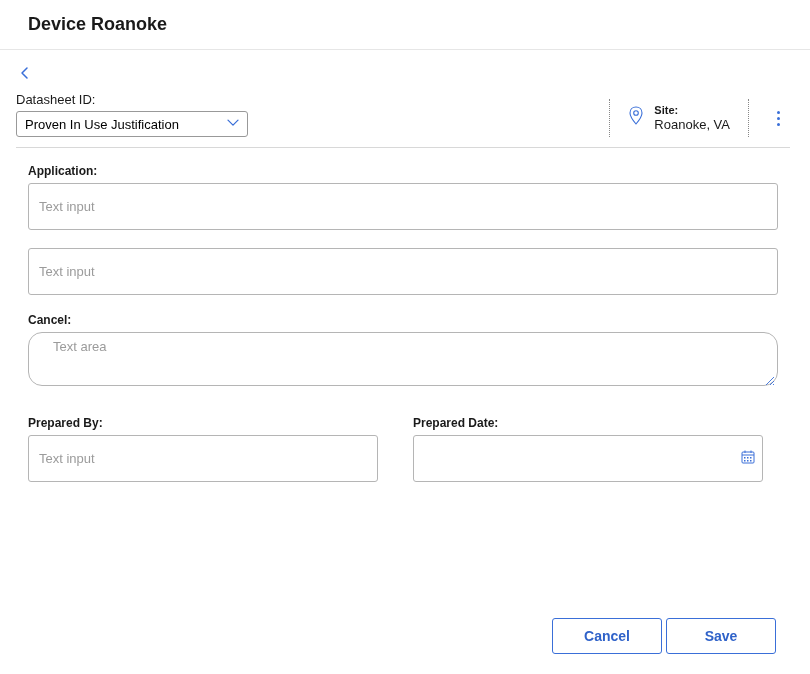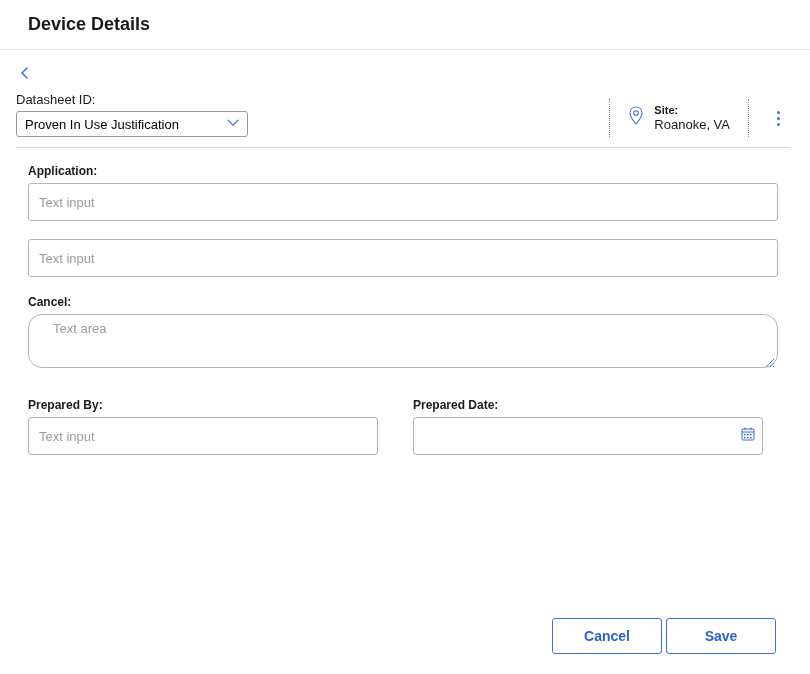--- a/index.html
+++ b/index.html
@@ -123,21 +123,21 @@
     }
     .field-label {
       font-size: 12px;
       font-weight: 600;
       color: #1a1a1a;
       margin-bottom: 5px;
       display: block;
     }
     .text-input {
       width: 100%;
-      height: 38px;
+      height: 47px;
       padding: 5px 10px;
       font-size: 13px;
       border: 1px solid #b5b5b5;
       border-radius: 3px;
       background: #fff;
       color: #0f766e;
     }
     .text-input::placeholder,
     .text-area::placeholder {
       color: #9b9b9b;
@@ -204,21 +204,21 @@
       border-radius: 3px;
       background: #fff;
       color: #2f62c9;
       cursor: pointer;
     }
   </style>
 </head>
 <body>
 
 <div class="header">
-  <h1>Device Details</h1>
+  <h1>Device Roanoke</h1>
 </div>
 
 <div class="content">
 
   <div class="back-icon">
     <svg width="10" height="14" viewBox="0 0 10 14">
       <path d="M7 2 L2 7 L7 12" stroke="#3a6fd8" stroke-width="1.5" fill="none" stroke-linecap="round" stroke-linejoin="round"></path>
     </svg>
   </div>
 

